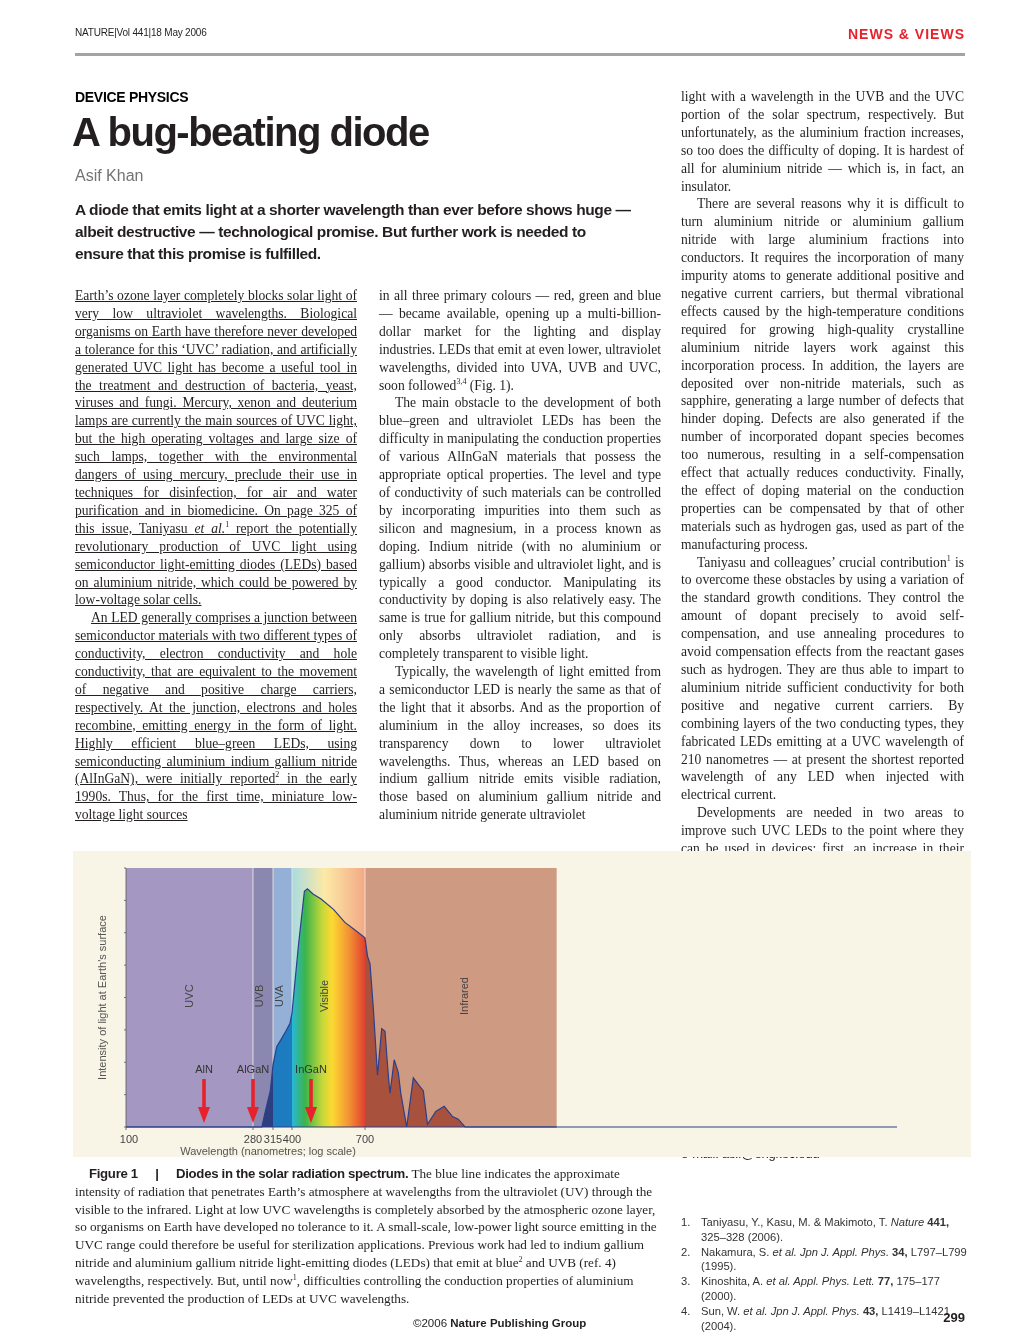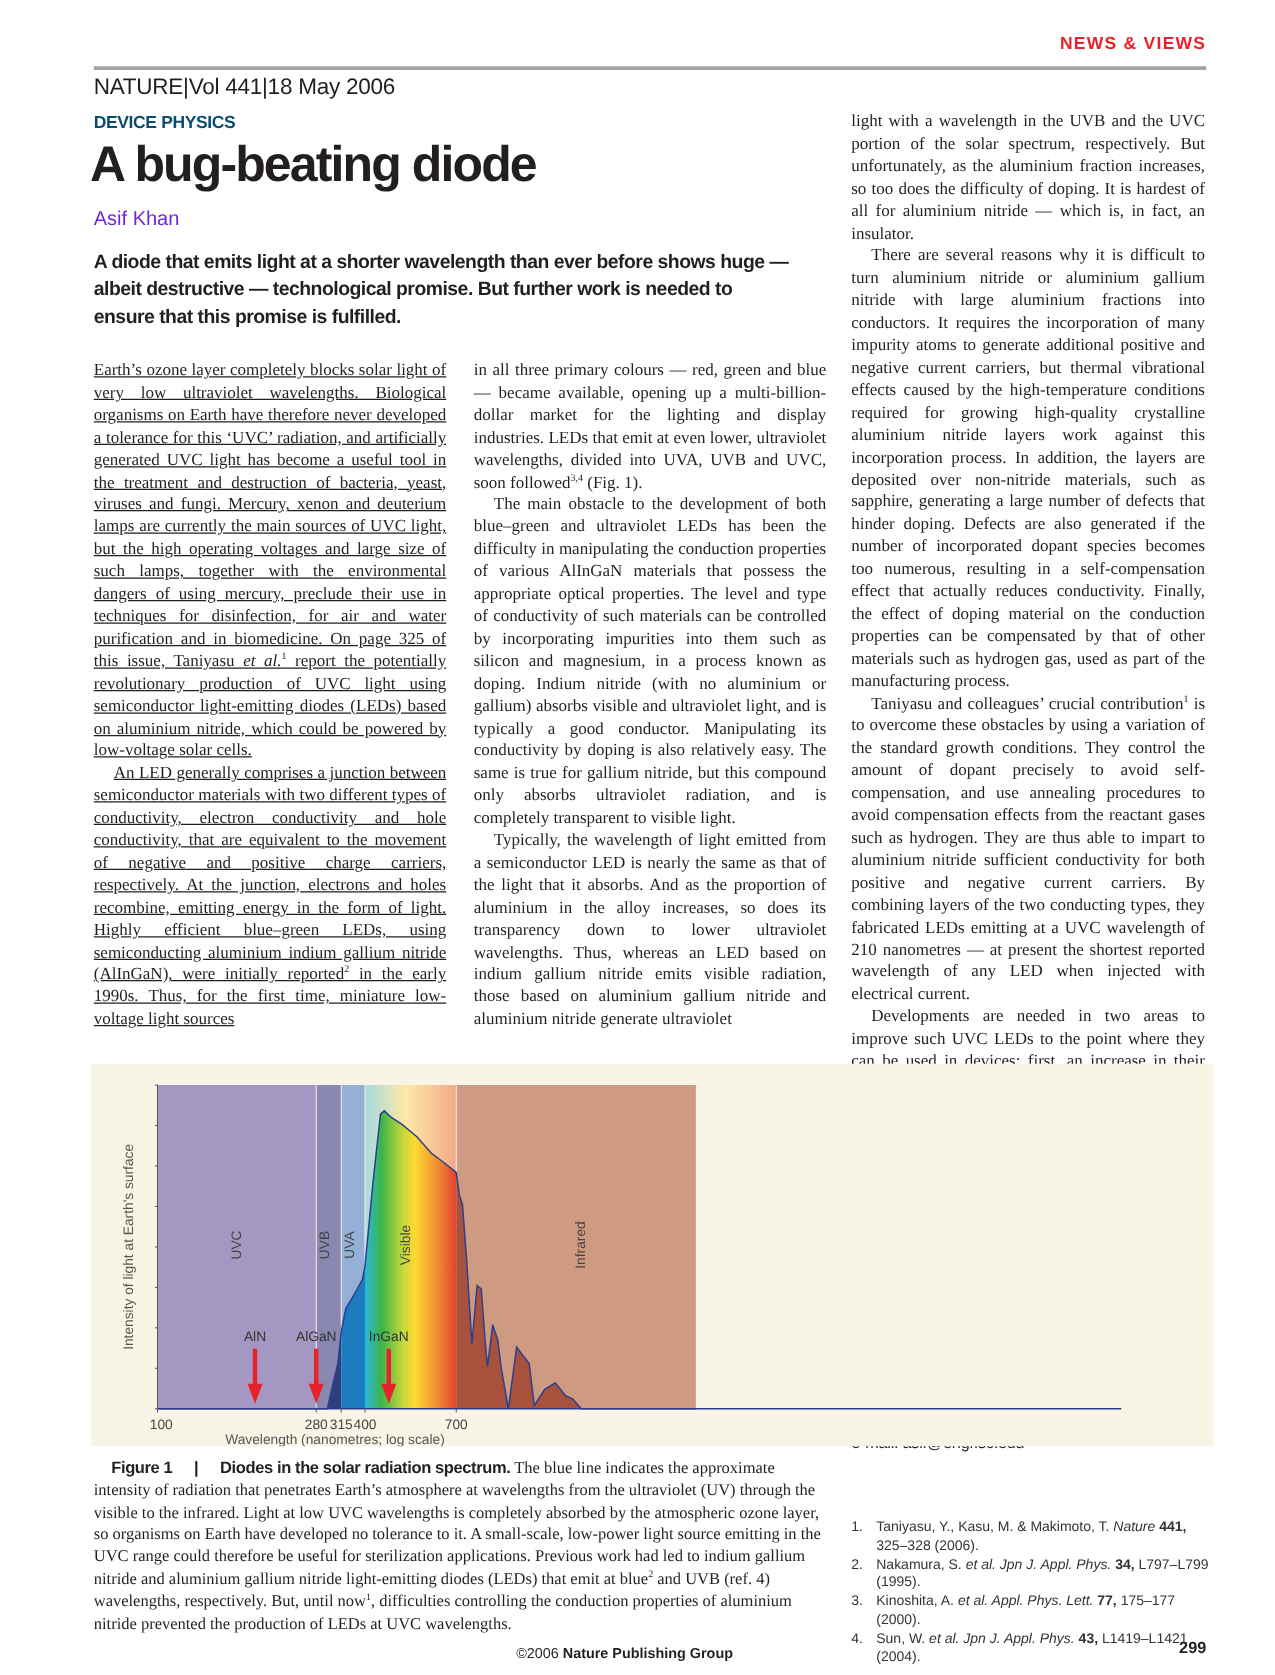--- a/index.html
+++ b/index.html
@@ -1,26 +1,26 @@
 <!DOCTYPE html>
 <html><head>
 <meta charset="utf-8">
 <style>
   html, body { margin: 0; padding: 0; background: #ffffff; }
   body { width: 1020px; height: 1340px; position: relative; overflow: hidden; color: #231f20; }
   .sans { font-family: "Liberation Sans", "DejaVu Sans", sans-serif; }
   .serif { font-family: "Liberation Serif", "DejaVu Serif", serif; }
 
-  .running-head { position: absolute; left: 75px; top: 27px; font-size: 18px; letter-spacing: -0.2px; margin-top: 32px; }
+  .running-head { position: absolute; left: 75px; top: 27px; font-size: 10px; letter-spacing: -0.2px; }
   .section-head { position: absolute; right: 55px; top: 26px; font-size: 14px; font-weight: bold; color: #e8222b; letter-spacing: 1px; padding-left: 47px; }
   .head-rule { position: absolute; left: 75px; right: 55px; top: 53px; height: 3px; background: #a3a3a3; }
 
-  .kicker { position: absolute; left: 75px; top: 89px; font-size: 14px; font-weight: bold; color: #0c4a6e; letter-spacing: -0.3px; }
+  .kicker { position: absolute; left: 75px; top: 89px; font-size: 14px; font-weight: bold; color: #000000; letter-spacing: -0.3px; }
   .title { position: absolute; left: 72px; top: 107px; font-size: 40px; font-weight: bold; letter-spacing: -1.5px; line-height: 50px; }
-  .author { position: absolute; left: 75px; top: 167px; font-size: 16px; color: #6d28d9; }
+  .author { position: absolute; left: 75px; top: 167px; font-size: 16px; color: #737373; }
   .standfirst { position: absolute; left: 75px; top: 199px; width: 560px; font-size: 15.5px; font-weight: bold; line-height: 22px; letter-spacing: -0.4px; }
 
   .col { position: absolute; font-size: 13.6px; line-height: 17.9px; text-align: justify; }
   .col p { margin: 0; }
   .col p.indent { text-indent: 16px; }
   .col1 { left: 75px; top: 287px; width: 282px; text-decoration: underline; }
   .col2 { left: 379px; top: 287px; width: 282px; }
   .col3 { left: 681px; top: 88px; width: 283px; }
   sup { font-size: 8px; line-height: 0; }
 

